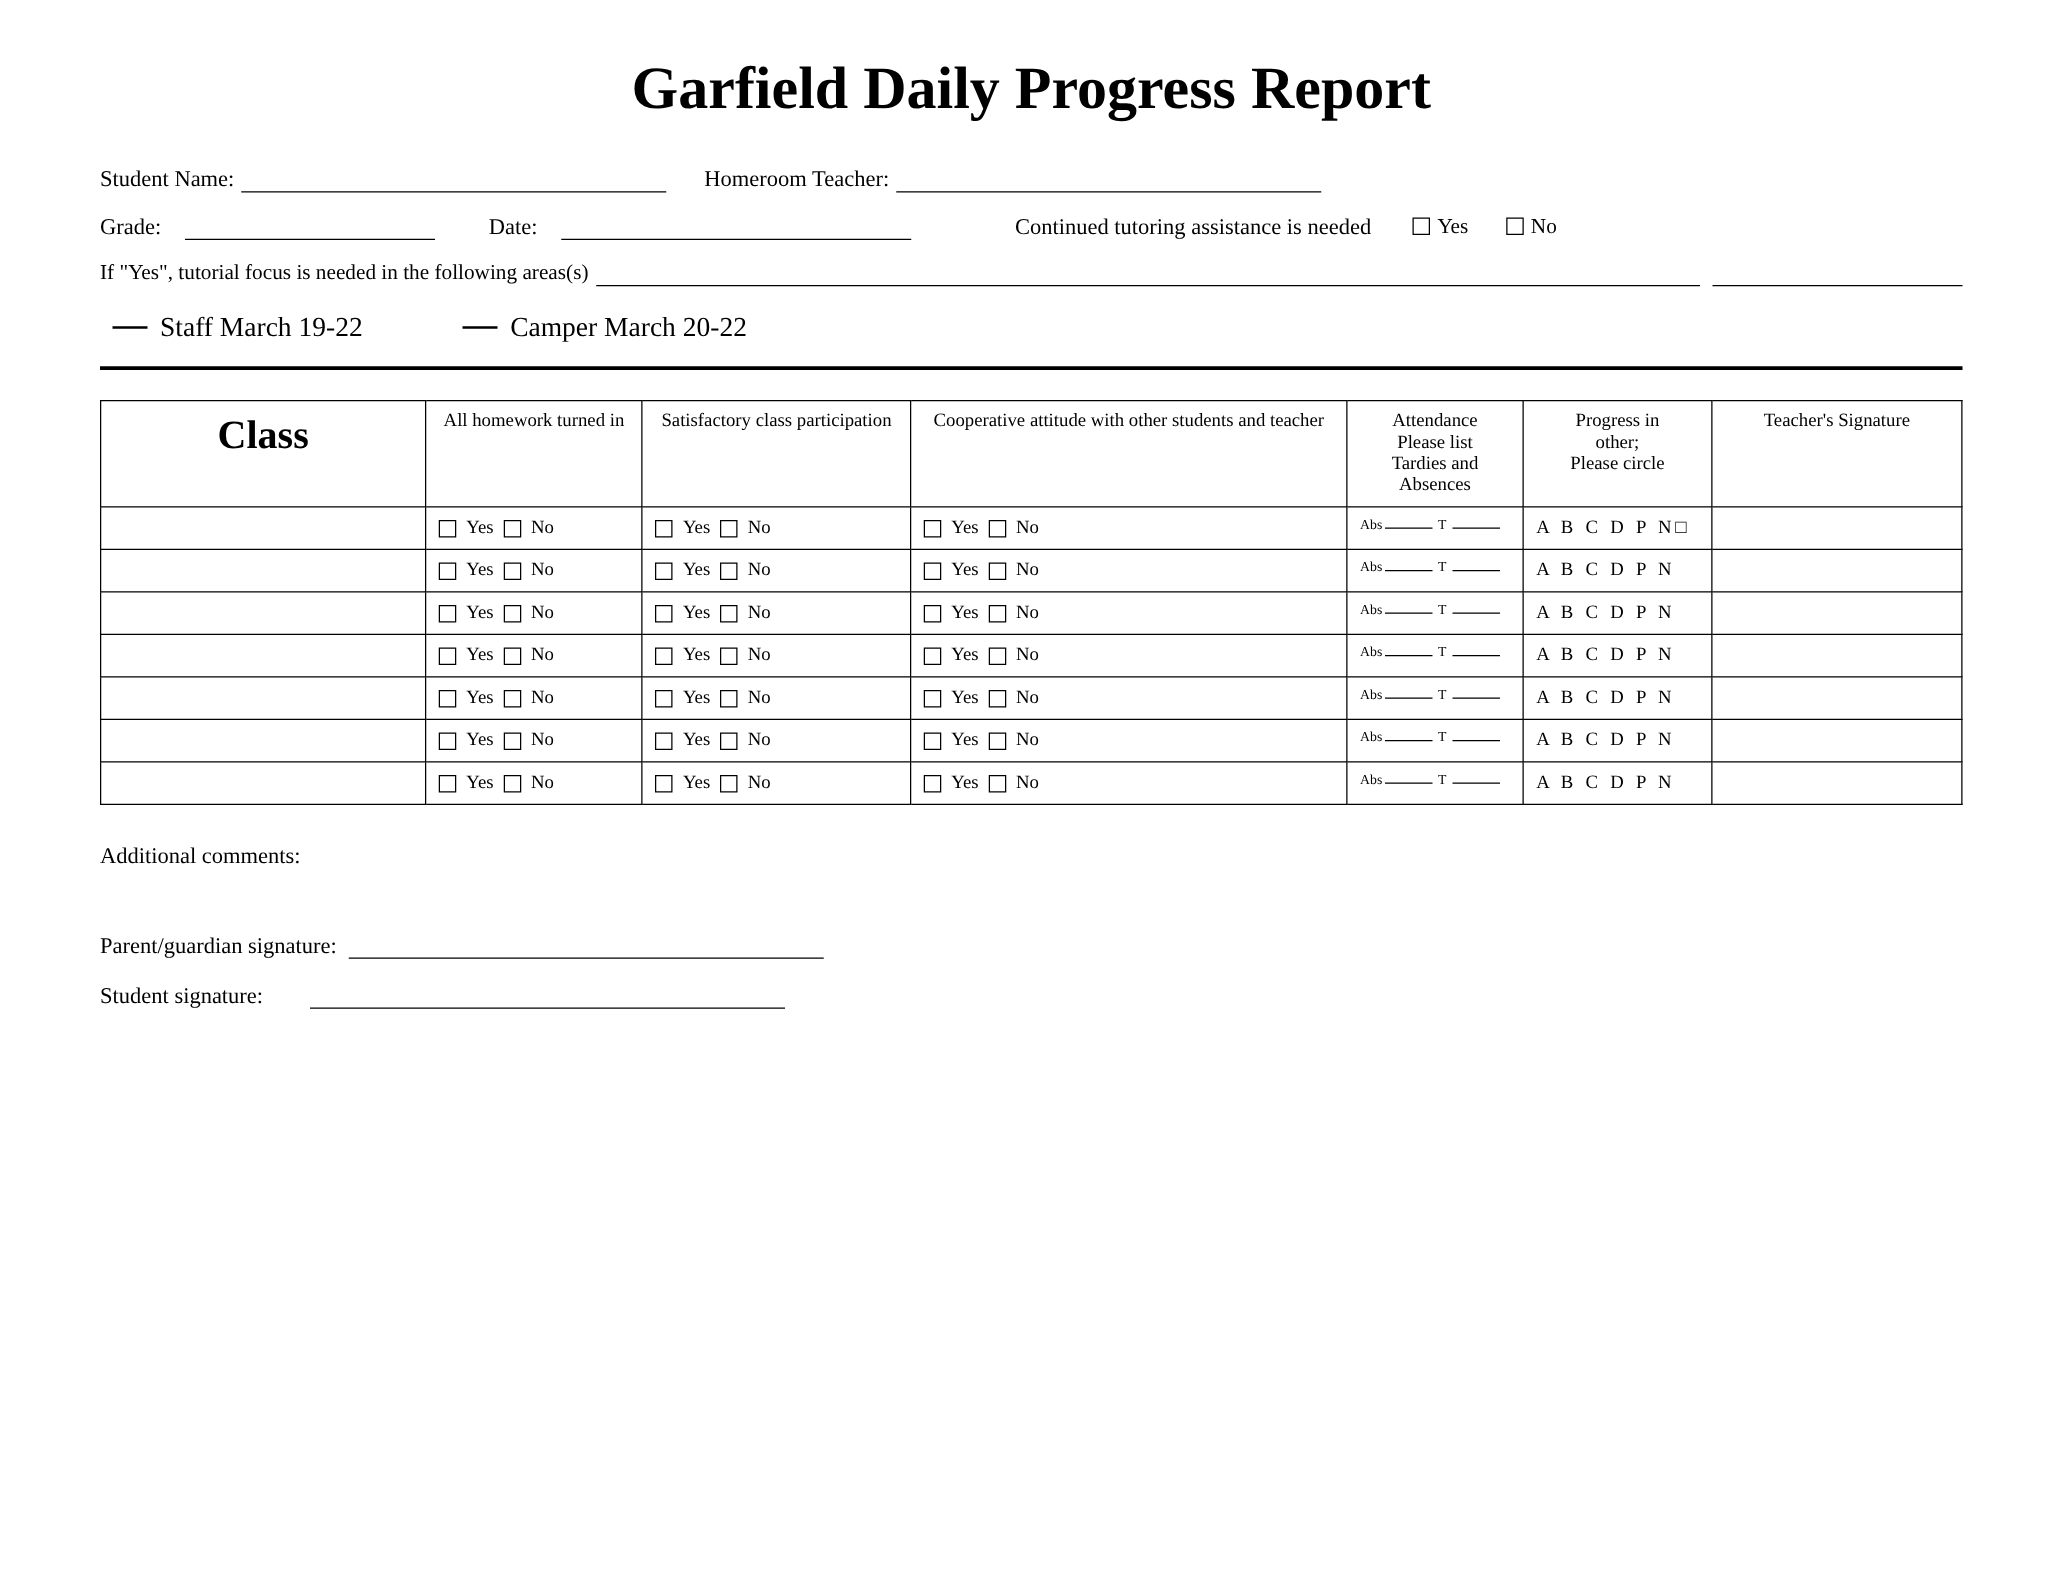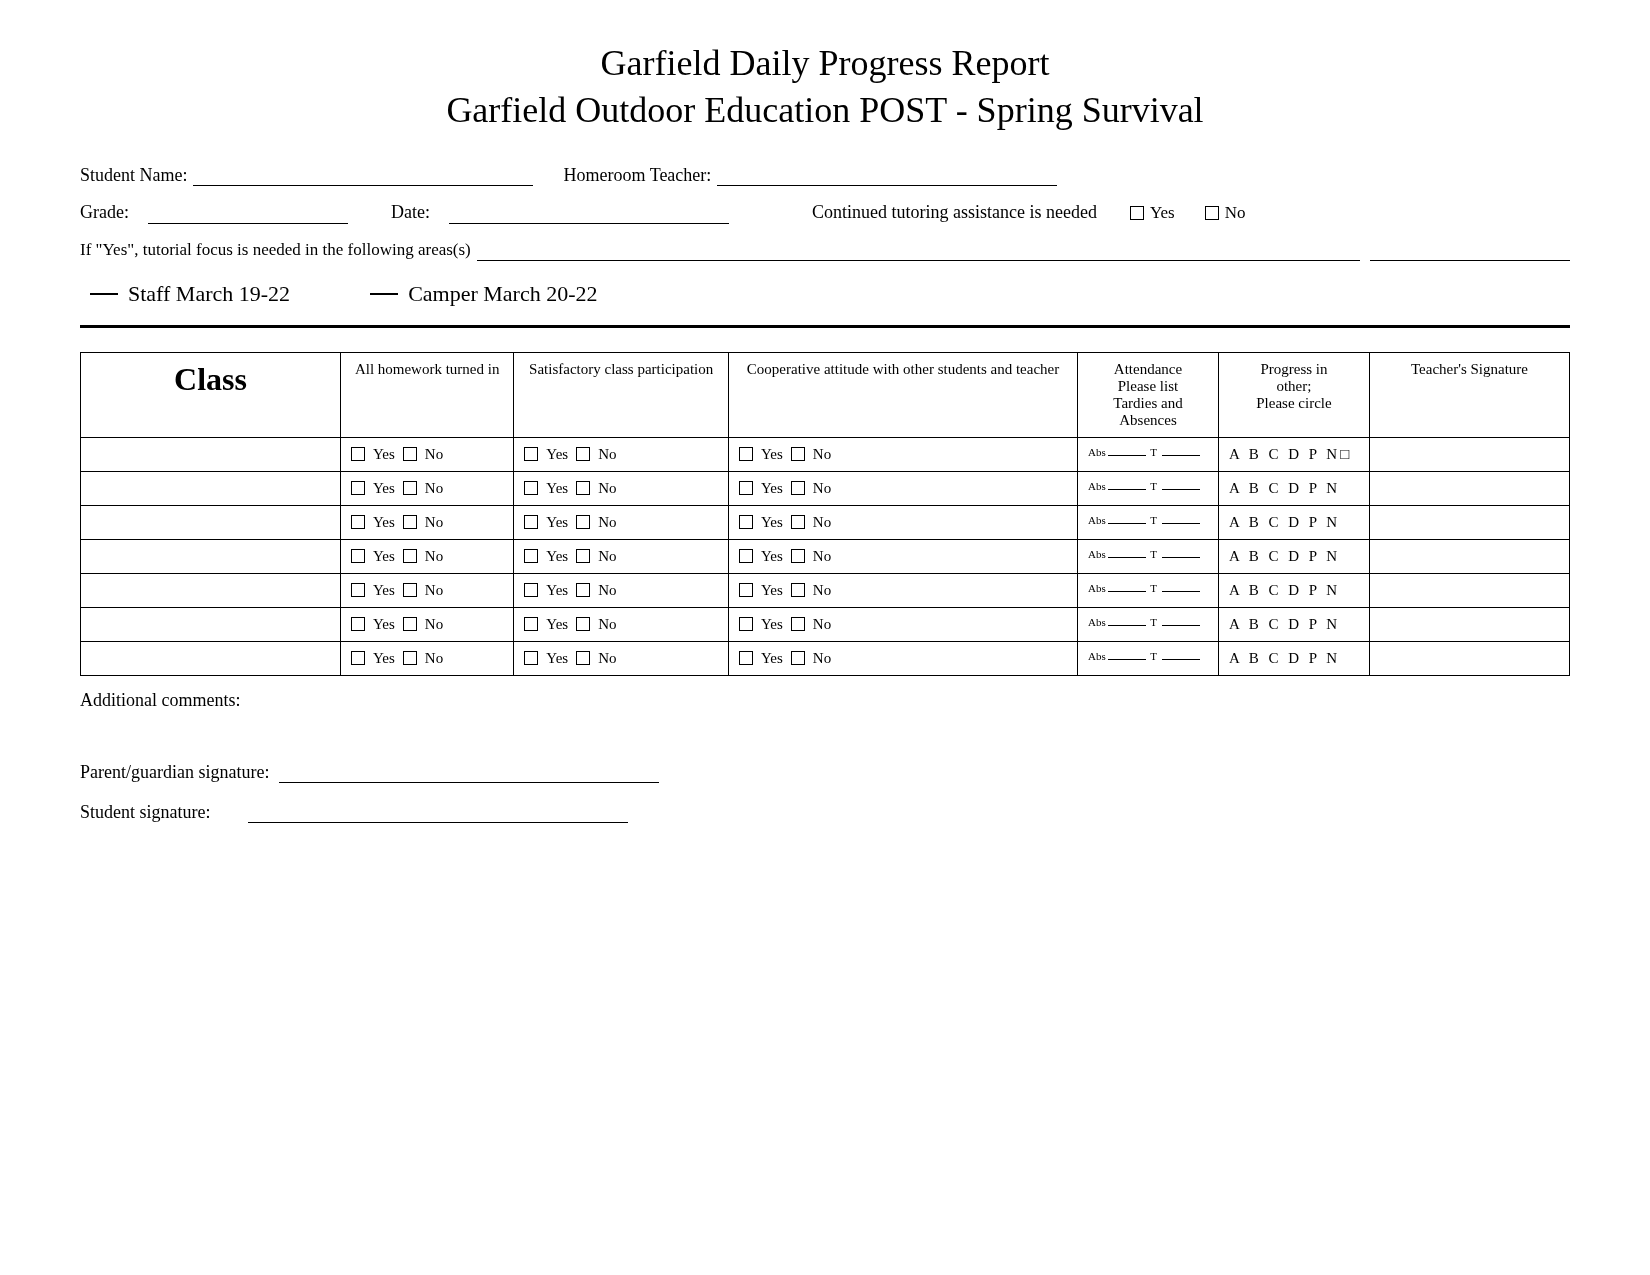--- a/index.html
+++ b/index.html
@@ -9,22 +9,22 @@
       color: #000;
       width: 1650px;
       min-height: 1275px;
       padding: 40px 80px;
     }
     .title-section {
       text-align: center;
       margin-bottom: 30px;
     }
     .title-section h1 {
-      font-size: 36px;
-      font-weight: normal;
+      font-size: 48px;
+      font-weight: bold;
       line-height: 1.3;
     }
     .form-row {
       display: flex;
       align-items: flex-end;
       margin-bottom: 16px;
       font-size: 18px;
     }
     .form-field-line {
       border-bottom: 1px solid #000;
@@ -91,21 +91,21 @@
     .divider-line {
       border: none;
       border-top: 3px solid #000;
       margin: 18px 0 24px 0;
     }
     
     .main-table {
       width: 100%;
       border-collapse: collapse;
       font-size: 16px;
-      margin-bottom: 14px;
+      margin-bottom: 30px;
     }
     .main-table th, .main-table td {
       border: 1px solid #000;
       padding: 8px 10px;
       vertical-align: top;
     }
     .class-header-cell {
       font-size: 32px;
       font-weight: bold;
       vertical-align: middle;
@@ -165,21 +165,20 @@
       border-bottom: 1px solid #000;
       display: inline-block;
       width: 380px;
     }
   </style>
 </head>
 <body>
 
 <div class="title-section">
   <h1>Garfield Daily Progress Report</h1>
-  <h1>Garfield Outdoor Education POST - Spring Survival</h1>
 </div>
 
 <div class="form-row">
   <span>Student Name:</span>
   <span class="form-field-line" style="width:340px;">&nbsp;</span>
   <span>Homeroom Teacher:</span>
   <span class="form-field-line" style="width:340px;">&nbsp;</span>
 </div>
 
 <div class="form-row" style="align-items:center;gap:13px;">

